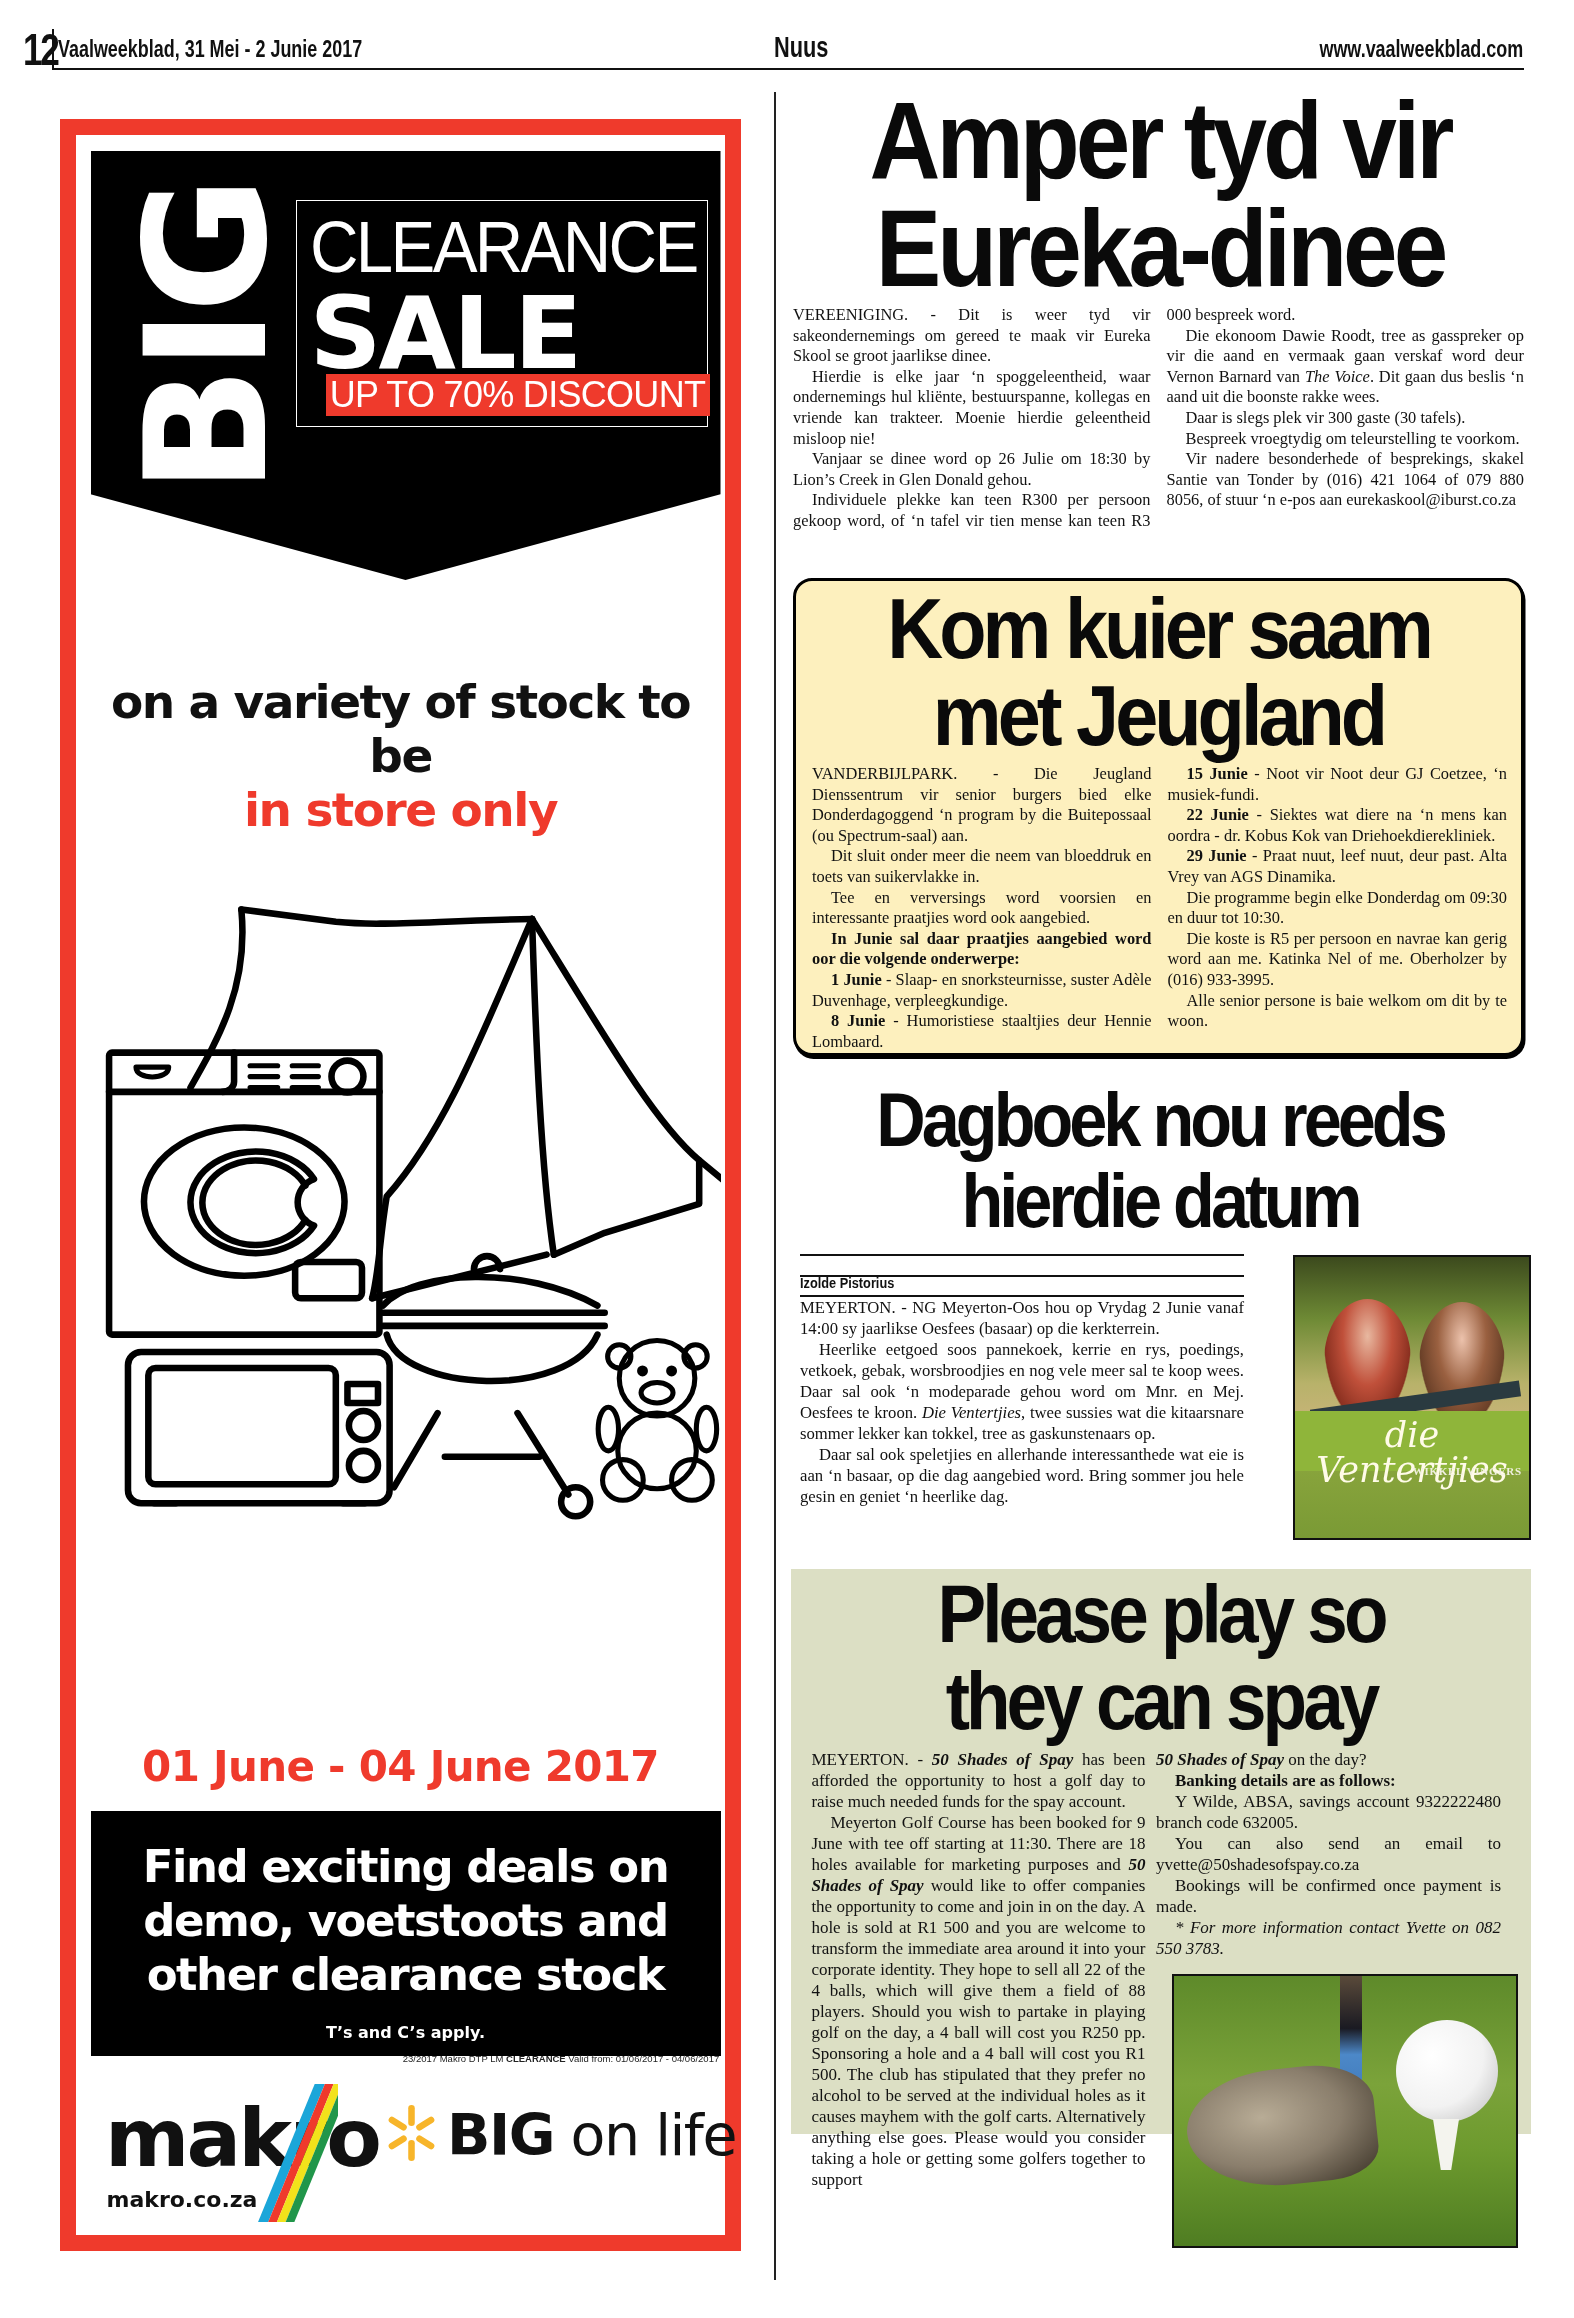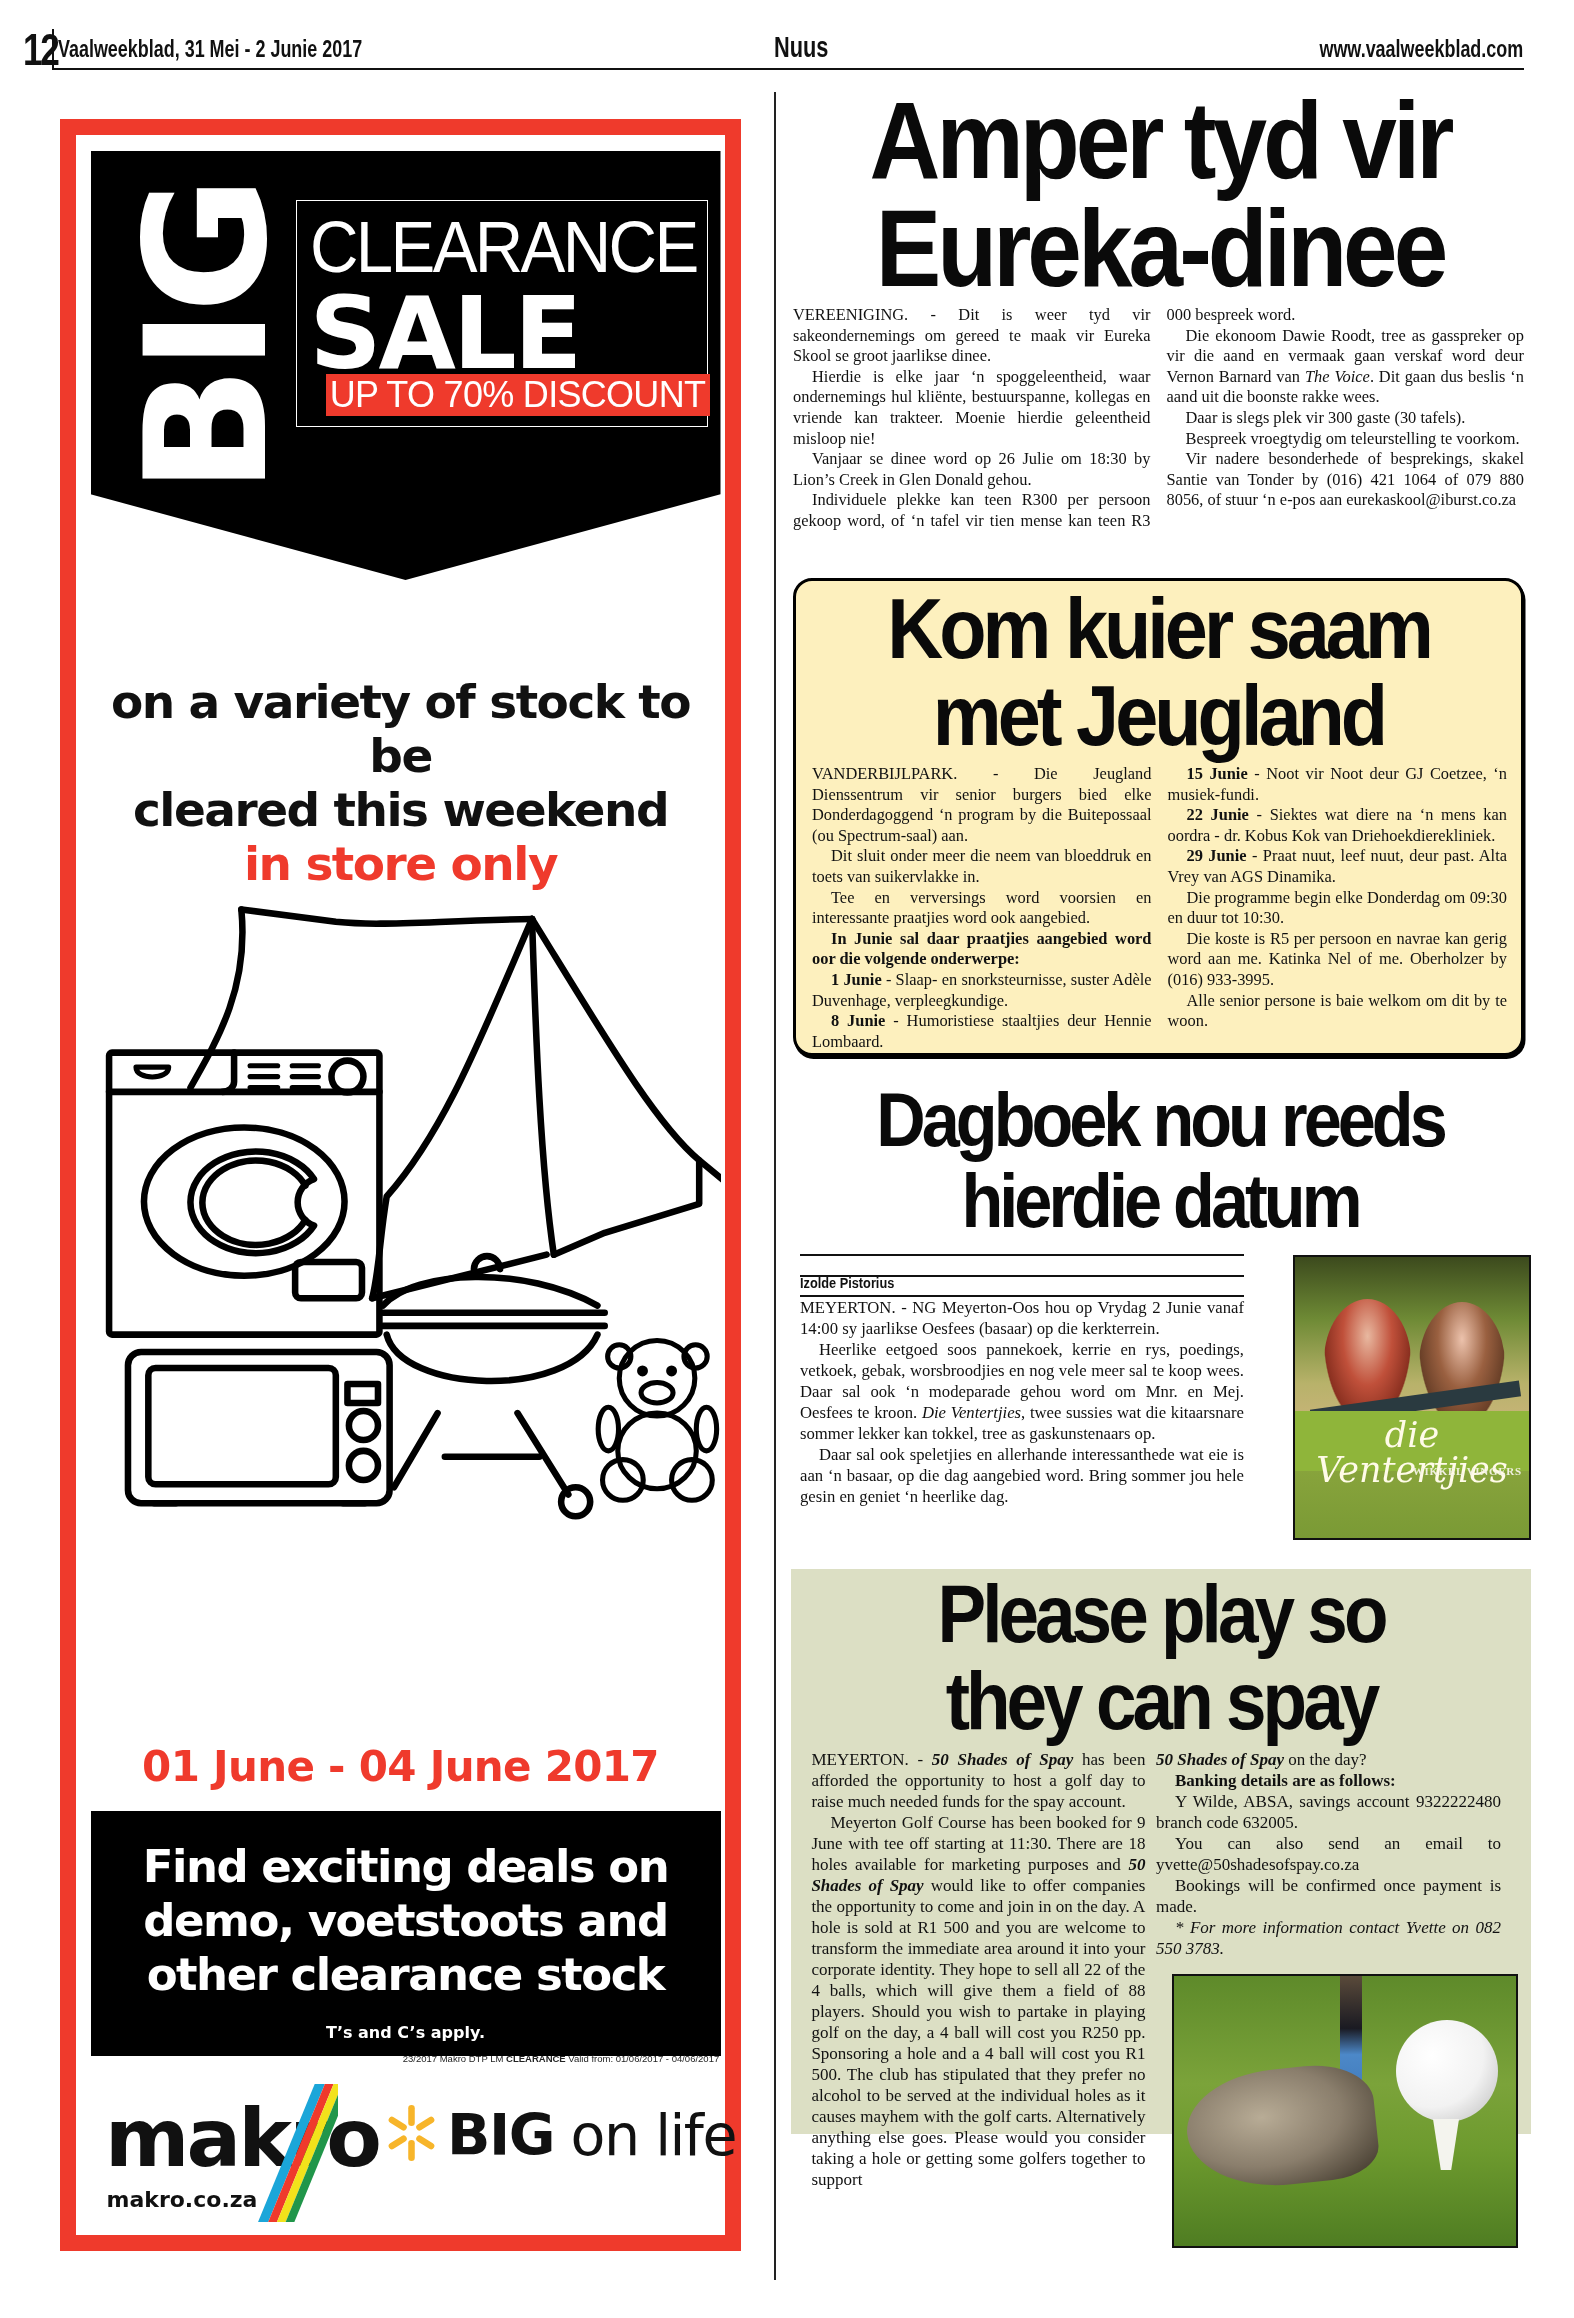--- a/index.html
+++ b/index.html
@@ -99,21 +99,20 @@
       </div>
     <div class="ad-box">
       <div class="ad-clearance">CLEARANCE</div>
       <div class="ad-sale">SALE</div>
       <div class="ad-discount">UP TO 70% DISCOUNT</div>
     </div>
   </div>
 
   <div class="ad-tag">
     <div>on a variety of stock to be</div>
-    <div>cleared this weekend</div>
     <span class="red">in store only</span>
   </div>
 
   <svg class="ad-illustration" viewBox="0 0 860 1100" fill="none" stroke="#000" stroke-linecap="round" stroke-linejoin="round">
 
     <g stroke-width="9">
       <path d="M200,25 C210,130 170,200 130,270"></path>
       <path d="M200,25 L330,42 C390,48 440,42 600,38"></path>
       <path d="M600,38 C530,200 480,330 400,420 C390,480 390,520 380,560"></path>
       <path d="M600,38 C700,200 770,320 830,370 L830,430 L700,470 L630,500"></path>

